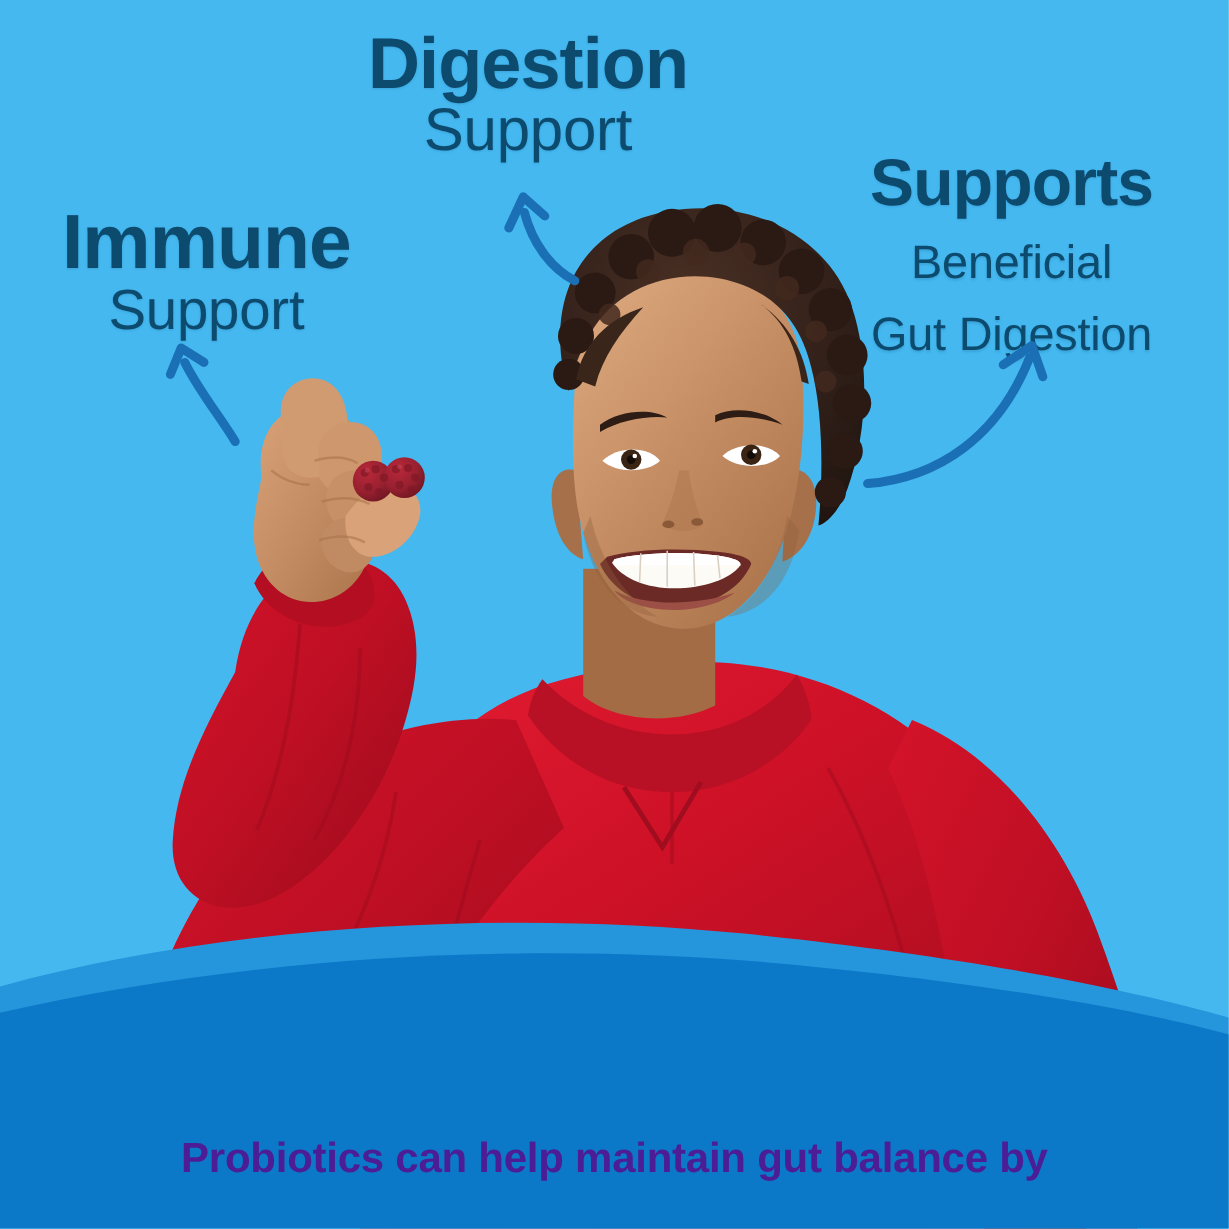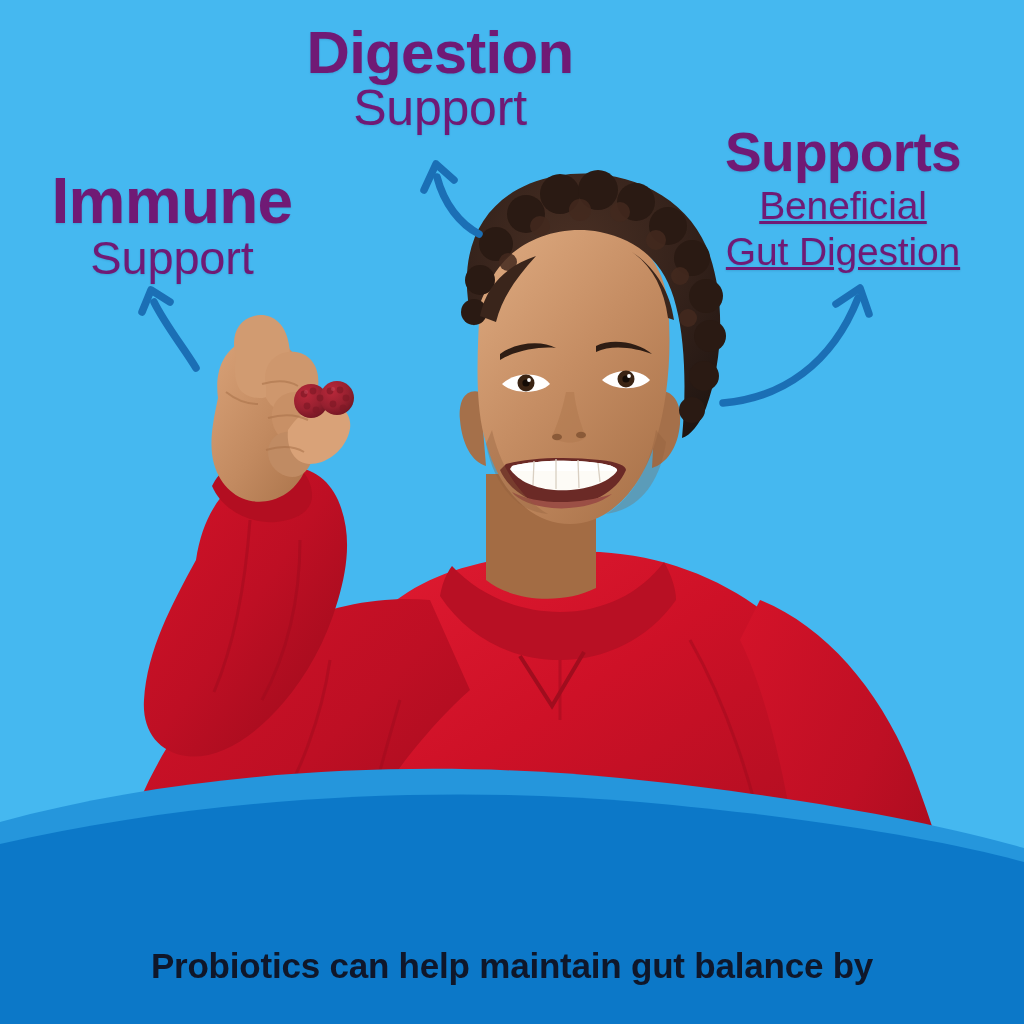--- a/index.html
+++ b/index.html
@@ -31,21 +31,21 @@
   .photo-layer {
     position: absolute;
     left: 0; top: 0;
     width: 1024px; height: 1024px;
   }
   .photo-layer svg { display: block; width: 1024px; height: 1024px; }
 
   
   .callout {
     position: absolute;
-    color: #701a75;
+    color: #0c4a6e;
     text-align: center;
     line-height: 0.98;
     text-shadow: 0 1px 2px rgba(10,70,110,0.18);
   }
   .callout .hl-strong {
     display: block;
     font-weight: 800;
     letter-spacing: -0.012em;
   }
   .callout .hl-reg {
@@ -72,21 +72,21 @@
   #callout-digestion .hl-strong { font-size: 60px; }
   #callout-digestion .hl-reg    { font-size: 50px; margin-top: 1px; }
 
   
   #callout-bacteria {
     left: 678px;
     top: 126px;
     width: 330px;
   }
   #callout-bacteria .hl-strong { font-size: 55px; }
-  #callout-bacteria .hl-reg    { font-size: 39px; line-height: 1.04; margin-top: 6px; text-decoration: underline; }
+  #callout-bacteria .hl-reg    { font-size: 39px; line-height: 1.04; margin-top: 20px; }
 
   
   .arrow-layer {
     position: absolute;
     inset: 0;
     pointer-events: none;
   }
   .arrow-layer svg { display:block; width: 1024px; height: 1024px; }
 
   
@@ -98,21 +98,21 @@
     height: 260px;
   }
   .banner-layer svg { display:block; width: 1024px; height: 260px; }
 
   .banner-text {
     position: absolute;
     left: 0;
     bottom: 36px;
     width: 1024px;
     text-align: center;
-    color: #0f172a;
+    color: #4c1d95;
     font-size: 35px;
     font-weight: 700;
     line-height: 1.30;
     letter-spacing: -0.006em;
     padding: 0 80px;
   }
   .banner-text .bline { display: block; white-space: nowrap; }
 </style>
 </head>
 <body>

